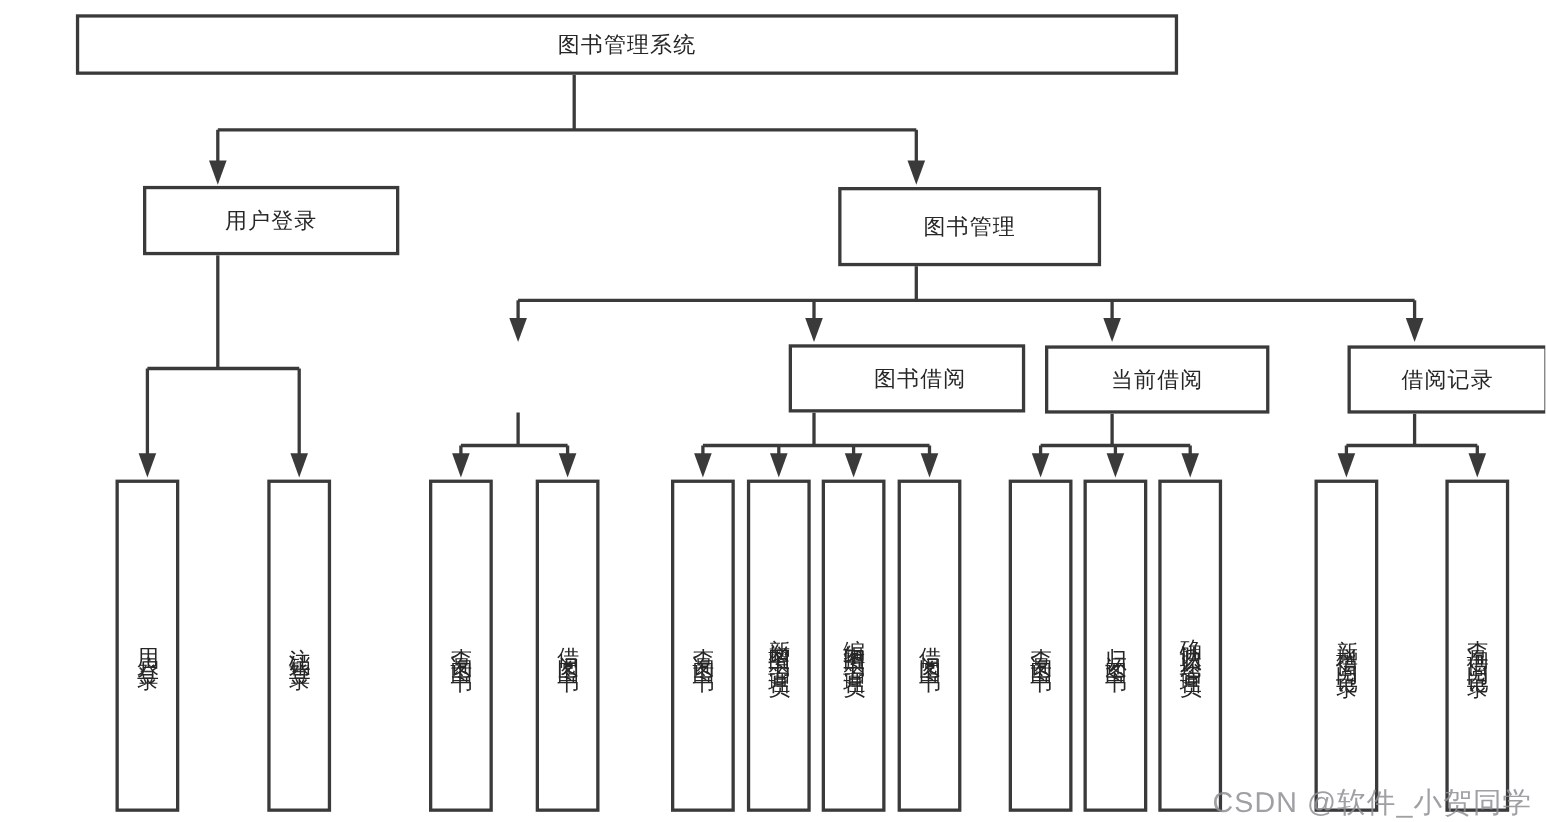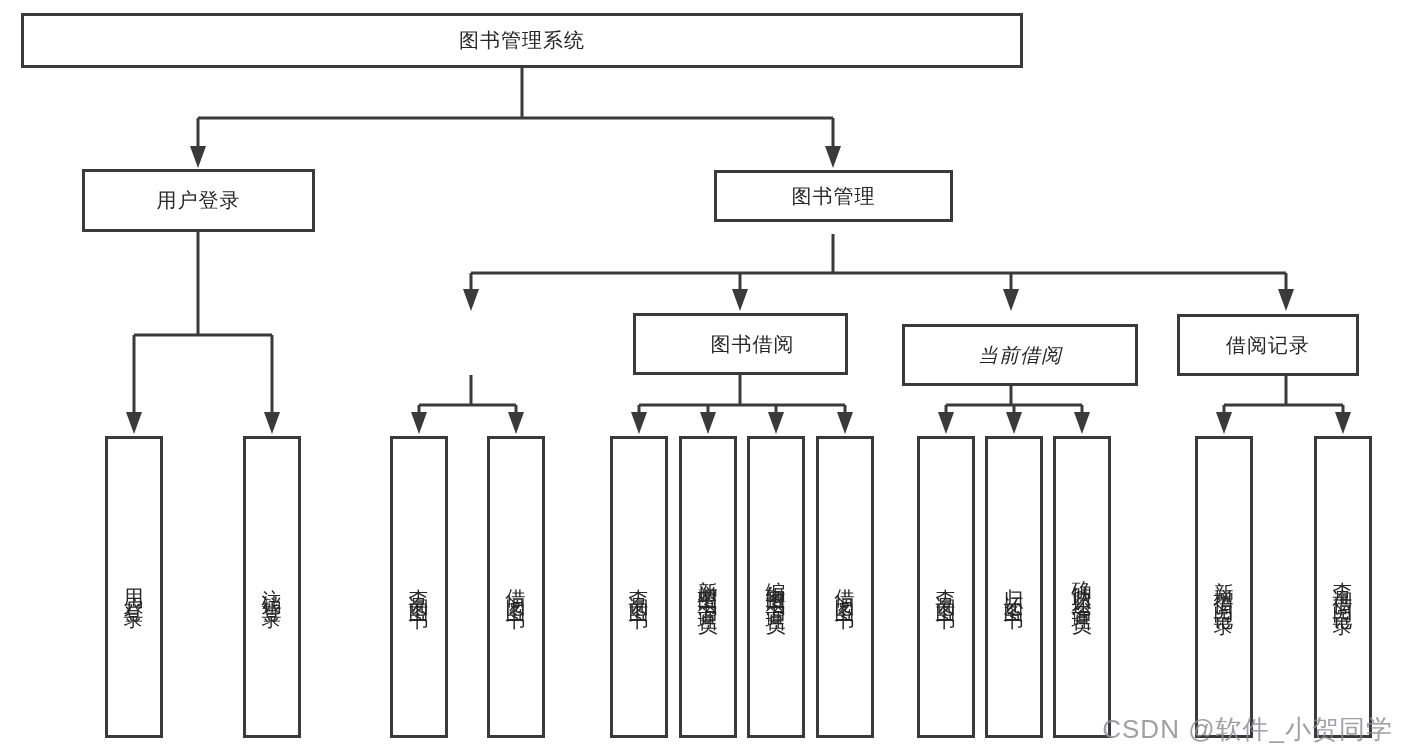--- a/index.html
+++ b/index.html
@@ -24,20 +24,21 @@
     box-sizing: border-box;
     border: 3px solid #3a3a3a;
     background: #ffffff;
     display: flex;
     align-items: center;
     justify-content: center;
     font-size: 20px;
     color: #262626;
     letter-spacing: 1px;
     white-space: nowrap;
+    margin-left: 48px;
   }
   .leaf {
     position: absolute;
     box-sizing: border-box;
     top: 436px;
     width: 58px;
     height: 302px;
     border: 3px solid #3a3a3a;
     background: #ffffff;
     display: flex;
@@ -132,24 +133,24 @@
       <line x1="1224" y1="405" x2="1224" y2="416"></line>
       <line x1="1343" y1="405" x2="1343" y2="416"></line>
       <polygon points="1216,412 1232,412 1224,434"></polygon>
       <polygon points="1335,412 1351,412 1343,434"></polygon>
     </g>
   </svg>
 
   <div class="box" style="left:21px; top:13px; width:1002px; height:55px;">图书管理系统</div>
 
   <div class="box" style="left:82px; top:169px; width:233px; height:63px;">用户登录</div>
-  <div class="box" style="left:714px; top:170px; width:239px; height:52px;">图书管理</div>
+  <div class="box" style="left:714px; top:170px; width:239px; height:72px;">图书管理</div>
 
-  <div class="box" style="left:633px; top:313px; width:215px; height:62px;padding-left:24px;">图书借阅</div>
-  <div class="box" style="left:902px; top:324px; width:236px; height:62px;font-style:italic;">当前借阅</div>
+  <div class="box" style="left:669px; top:313px; width:215px; height:62px;padding-left:24px;">图书借阅</div>
+  <div class="box" style="left:902px; top:314px; width:204px; height:62px;">当前借阅</div>
   <div class="box" style="left:1177px; top:314px; width:182px; height:62px;">借阅记录</div>
 
   <div class="leaf" style="left:105px;">用户登录</div>
   <div class="leaf" style="left:243px;">注销登录</div>
 
   <div class="leaf" style="left:390px;">查询图书</div>
   <div class="leaf" style="left:487px;">借阅图书</div>
 
   <div class="leaf" style="left:610px;">查询图书</div>
   <div class="leaf" style="left:679px; letter-spacing:5px;">新增图书（管理员）</div>

